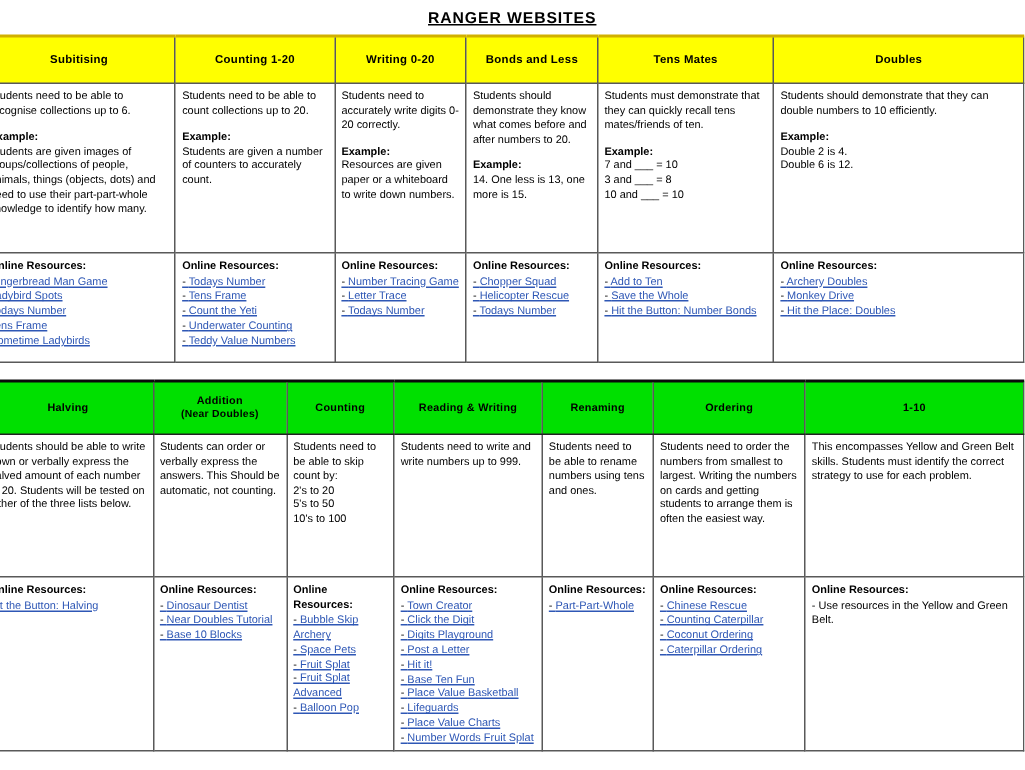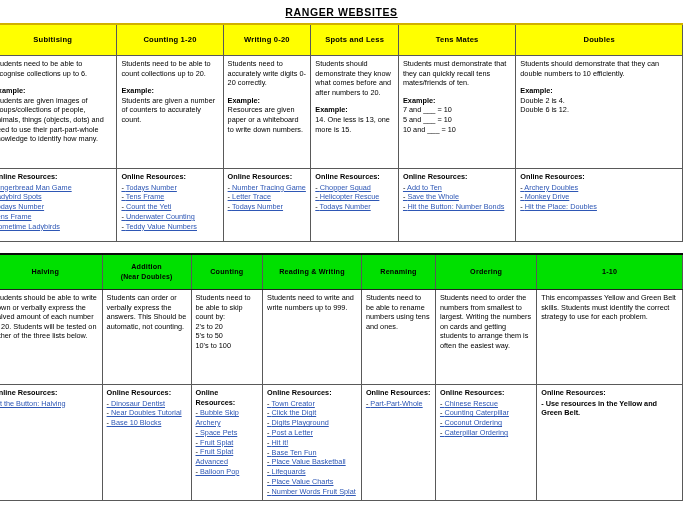--- a/index.html
+++ b/index.html
@@ -101,21 +101,20 @@
     color: #2e57b5;
     text-decoration: underline;
     margin: 0;
     padding: 0;
     line-height: 9.8px;
     font-size: 7.3px;
   }
   ul.links li.plain {
     color: #000000;
     text-decoration: none;
-    font-weight: bold;
   }
   ul.links li .dash {
     color: #000000;
     text-decoration: none;
     display: inline;
   }
   .spacer-between-tables { height: 11px; }
 </style>
 </head>
 <body>
@@ -131,21 +130,21 @@
         <col style="width:71px">
       <col style="width:71px">
         <col style="width:95px">
         <col style="width:135px">
     </colgroup>
     <tbody>
       <tr class="hdr-yellow" id="y-hdr">
           <td><span>Subitising</span></td>
           <td><span>Counting 1-20</span></td>
           <td><span>Writing 0-20</span></td>
-          <td><span>Spots and Less</span></td>
+          <td><span>Bonds and Less</span></td>
           <td><span>Tens Mates</span></td>
           <td><span>Doubles</span></td>
         </tr>
       <tr class="yellow-body" id="y-desc">
           <td class="desc">
             <div class="p">Students need to be able to recognise collections up to 6.</div>
             <div class="gap"></div>
             <div class="p bold">Example:</div>
             <div class="p">Students are given images of groups/collections of people, animals, things (objects, dots) and need to use their part-part-whole knowledge to identify how many.</div>
           </td>
@@ -165,21 +164,21 @@
             <div class="p">Students should demonstrate they know what comes before and after numbers to 20.</div>
             <div class="gap"></div>
             <div class="p bold">Example:</div>
             <div class="p">14. One less is 13, one more is 15.</div>
           </td>
           <td class="desc">
             <div class="p">Students must demonstrate that they can quickly recall tens mates/friends of ten.</div>
             <div class="gap"></div>
             <div class="p bold">Example:</div>
             <div class="p">7 and ___ = 10</div>
-            <div class="p">5 and ___ = 10</div>
+            <div class="p">3 and ___ = 8</div>
             <div class="p">10 and ___ = 10</div>
           </td>
           <td class="desc">
             <div class="p">Students should demonstrate that they can double numbers to 10 efficiently.</div>
             <div class="gap"></div>
             <div class="p bold">Example:</div>
             <div class="p">Double 2 is 4.</div>
             <div class="p">Double 6 is 12.</div>
           </td>
         </tr>

